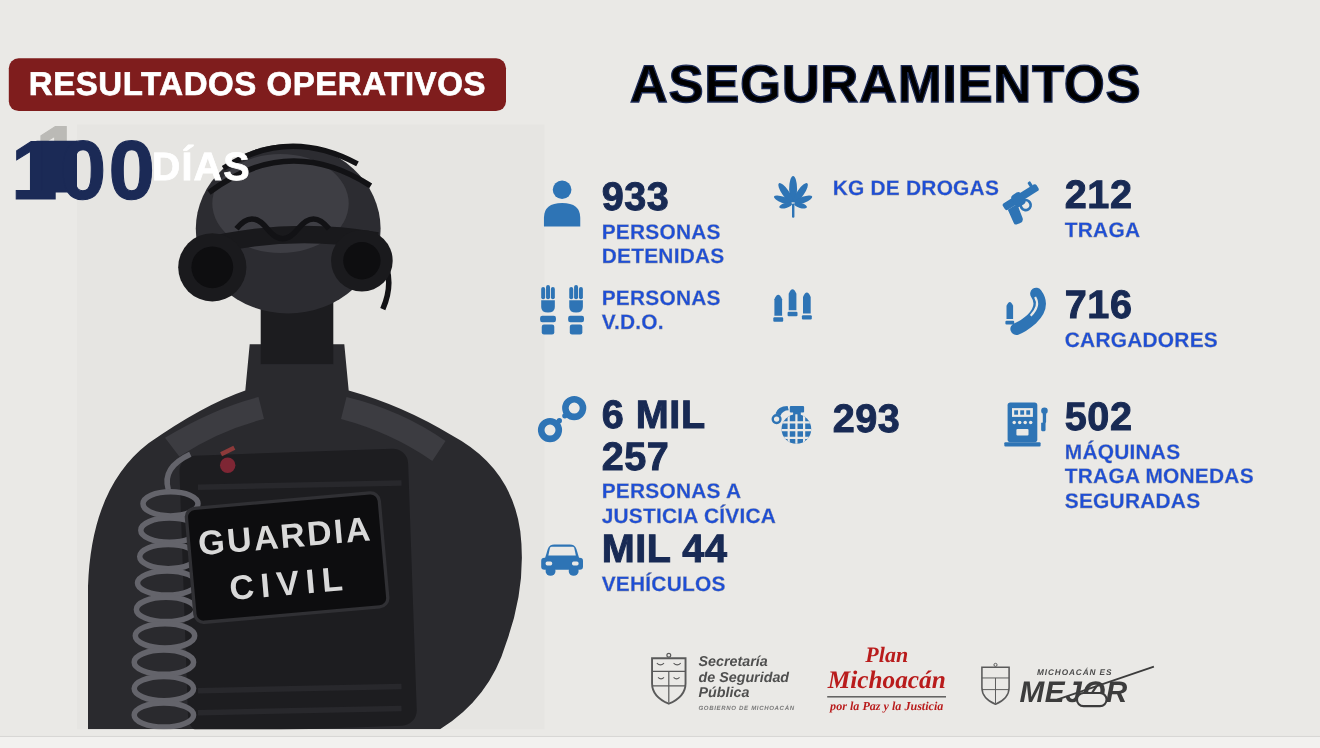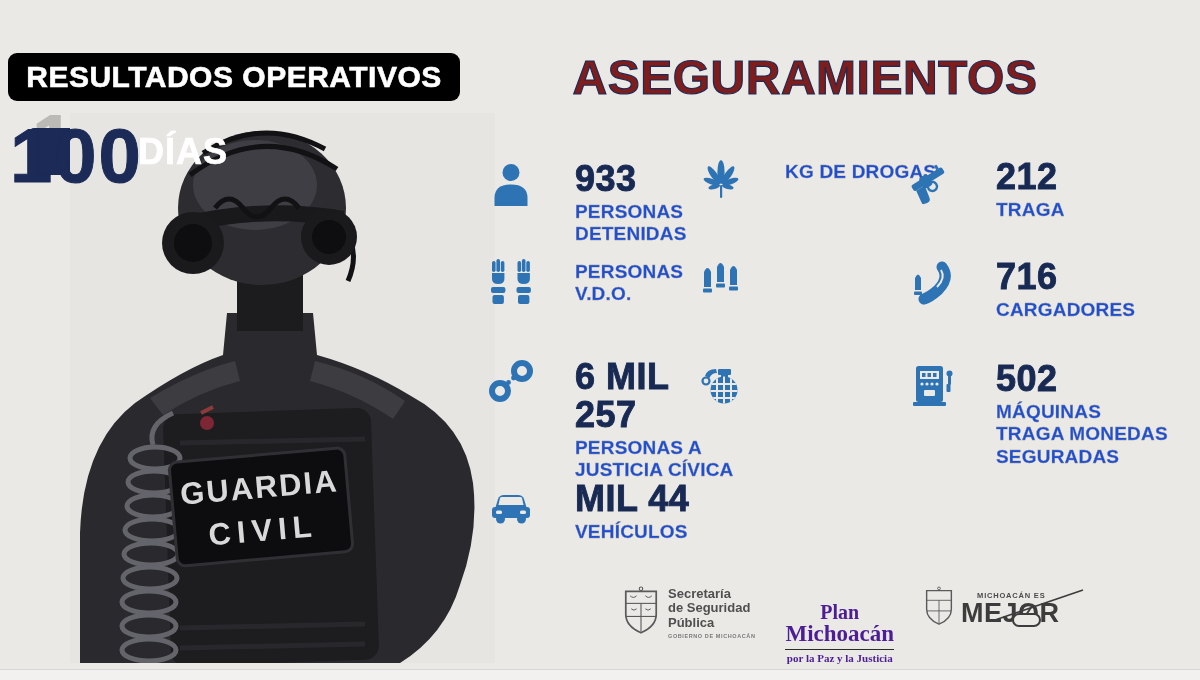--- a/index.html
+++ b/index.html
@@ -4,21 +4,21 @@
 <style>
   html,body { margin:0; padding:0; }
   .slide {
     position:relative; width:1200px; height:680px;
     background:#eae9e6; overflow:hidden;
     font-family:"Liberation Sans", sans-serif;
   }
   
   .header-badge {
     position:absolute; left:8px; top:53px; width:452px; height:48px;
-    background:#000000; border-radius:9px; color:#fff;
+    background:#7f1d1d; border-radius:9px; color:#fff;
     font-size:30px; font-weight:bold; letter-spacing:.5px;
     display:flex; align-items:center; justify-content:center;
     -webkit-text-stroke:.6px #fff; z-index:6;
   }
   .num-gray {
     position:absolute; left:32px; top:104px; font-size:76px; font-weight:bold;
     color:#bbbab6; line-height:1; letter-spacing:2px; z-index:1;
     -webkit-text-stroke:1px #bbbab6;
   }
   .days-banner {
@@ -29,45 +29,45 @@
     position:absolute; left:138px; top:131px; color:#fff; font-size:36px;
     font-weight:bold; z-index:3; -webkit-text-stroke:.7px #fff; letter-spacing:1px;
   }
   .num-navy {
     position:absolute; left:10px; top:118px; font-size:76px; font-weight:bold;
     color:#1b2a56; line-height:1; letter-spacing:2px; z-index:4;
     -webkit-text-stroke:1px #1b2a56;
   }
   .main-title {
     position:absolute; left:480px; top:50px; width:650px; text-align:center;
-    font-size:48px; font-weight:bold; color:#7f1d1d; letter-spacing:.5px;
+    font-size:48px; font-weight:bold; color:#000000; letter-spacing:.5px;
     -webkit-text-stroke:1.2px #1b2a56; z-index:5;
   }
   
   .officer-wrap { position:absolute; left:55px; top:113px; width:450px; height:550px; z-index:2; }
   
   .stat { position:absolute; display:flex; gap:12px; z-index:5; }
   .stat-icon { width:48px; flex:0 0 48px; }
   .stat-icon svg { width:48px; height:48px; fill:#2e74b5; display:block; }
-  .stat-text { min-width:150px;margin-left:28px; }
+  .stat-text { min-width:150px; }
   .stat-value {
     font-size:36px; font-weight:bold; color:#182a54; line-height:1.05;
     white-space:pre-line; letter-spacing:.5px; -webkit-text-stroke:.9px #182a54;
   }
   .stat-label {
     font-size:19px; font-weight:bold; color:#1d4ed8; line-height:1.18;
     white-space:pre-line; margin-top:3px; letter-spacing:.2px;
     -webkit-text-stroke:.3px #8d8d8d;
   }
   
-  .footer { position:absolute; left:622px; top:586px; display:flex; gap:30px; align-items:flex-start; z-index:5; }
+  .footer { position:absolute; left:589px; top:586px; display:flex; gap:30px; align-items:flex-end; z-index:5;font-style:italic; }
   .logo1 { display:flex; gap:8px; align-items:center; }
   .logo1-lines { font-size:13px; font-weight:bold; color:#4f4f4f; line-height:1.12; }
   .logo1-sub { font-size:5.5px; font-weight:bold; color:#7a7a7a; letter-spacing:.6px; margin-top:3px; }
-  .logo2 { text-align:center; font-family:"Liberation Serif", serif; color:#4c1d95;margin-top:16px; }
+  .logo2 { text-align:center; font-family:"Liberation Serif", serif; color:#b91c1c; }
   .logo2-l1 { font-size:20px; font-weight:bold; line-height:1; }
   .logo2-l2 { font-size:23px; font-weight:bold; line-height:1.05; }
   .logo2-rule { border-bottom:1.6px solid #2b2b2b; margin:3px 0 2px 0; }
   .logo2-sub { font-size:11px; font-weight:bold; }
   .logo3 { display:flex; gap:7px; align-items:center; }
   .logo3-small { font-size:7.5px; font-weight:bold; color:#4a4a4a; letter-spacing:.8px;margin-left:16px; }
   .logo3-big { position:relative; font-size:27px; font-weight:bold; color:#3c3c3c; line-height:1; letter-spacing:.5px; }
   .cablecar-overlay { position:absolute; left:-6px; top:-12px; width:130px; height:44px; pointer-events:none; }
   
   .bottom-strip { position:absolute; left:0; top:669px; width:1200px; height:11px;
@@ -262,20 +262,21 @@
           <line x1="20" y1="14" x2="20" y2="42"></line>
             <line x1="27" y1="14" x2="27" y2="42"></line>
             <line x1="34" y1="14" x2="34" y2="42"></line>
           <line x1="13" y1="22" x2="41" y2="22"></line>
             <line x1="13" y1="29" x2="41" y2="29"></line>
             <line x1="13" y1="36" x2="41" y2="36"></line>
         </g>
       </svg>
     </span>
     <div class="stat-text">
+      <div class="stat-value">293</div>
     </div>
   </div>
 
   <div class="stat" style="left:908px; top:158px">
     <span class="stat-icon">
       <svg viewBox="0 0 48 48">
         <g transform="rotate(-32 24 24)">
           <rect x="4" y="16" width="36" height="7" rx="2"></rect>
           <rect x="34" y="11.5" width="3" height="5" rx="1"></rect>
           <rect x="14" y="14" width="10" height="12.5" rx="3"></rect>

